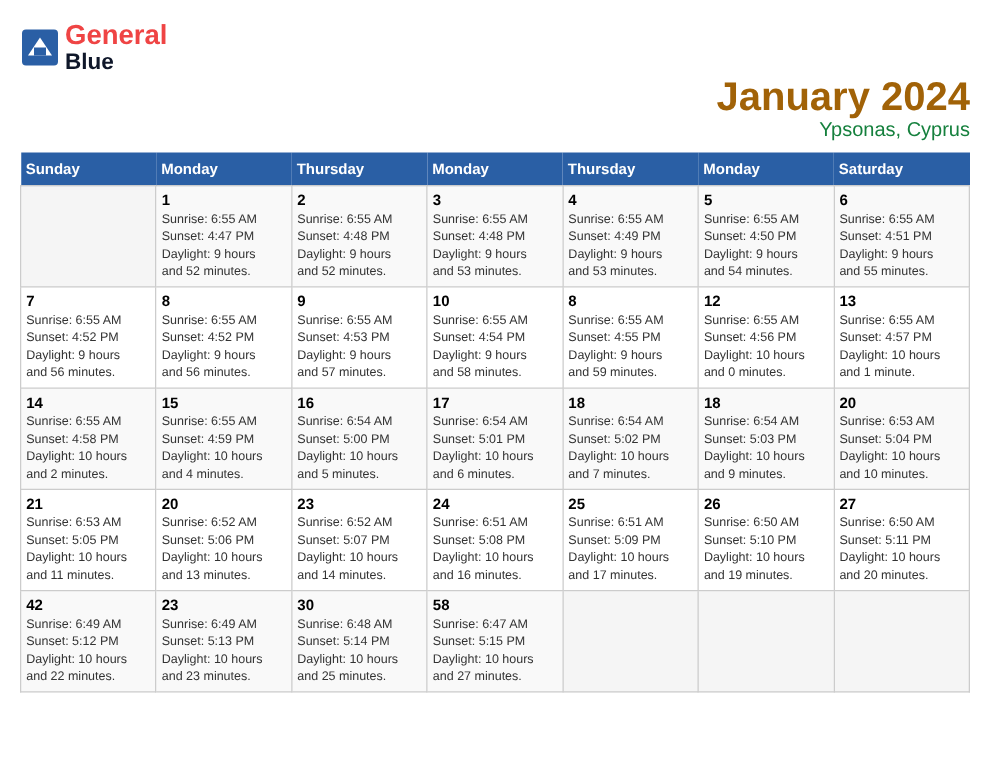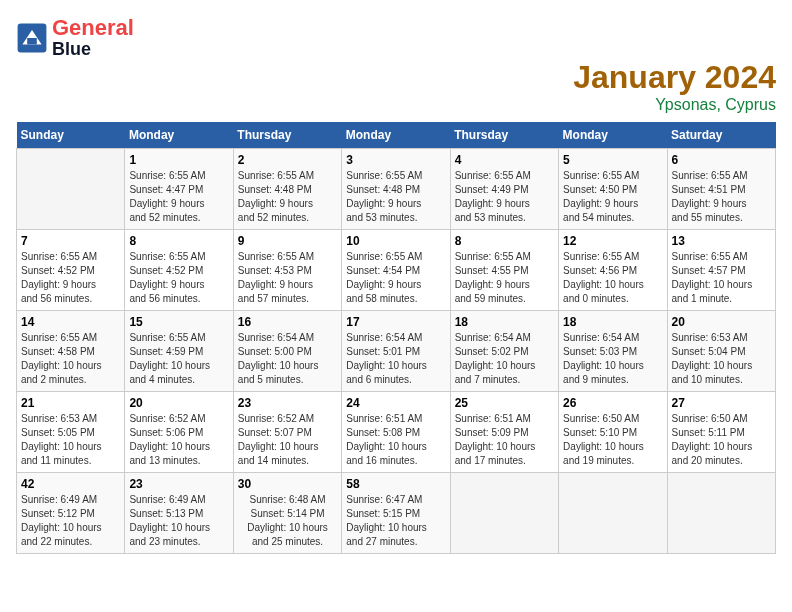--- a/index.html
+++ b/index.html
@@ -336,21 +336,21 @@
         </td>
         <td>
           <span class="day-number">23</span>
           <div class="day-info" style="white-space: pre-line;">Sunrise: 6:49 AM
 Sunset: 5:13 PM
 Daylight: 10 hours
 and 23 minutes.</div>
         </td>
         <td>
           <span class="day-number">30</span>
-          <div class="day-info" style="white-space: pre-line; text-align: center;">Sunrise: 6:48 AM
+          <div class="day-info" style="white-space: pre-line;">Sunrise: 6:48 AM
 Sunset: 5:14 PM
 Daylight: 10 hours
 and 25 minutes.</div>
         </td>
         <td>
           <span class="day-number">58</span>
           <div class="day-info" style="white-space: pre-line;">Sunrise: 6:47 AM
 Sunset: 5:15 PM
 Daylight: 10 hours
 and 27 minutes.</div>

